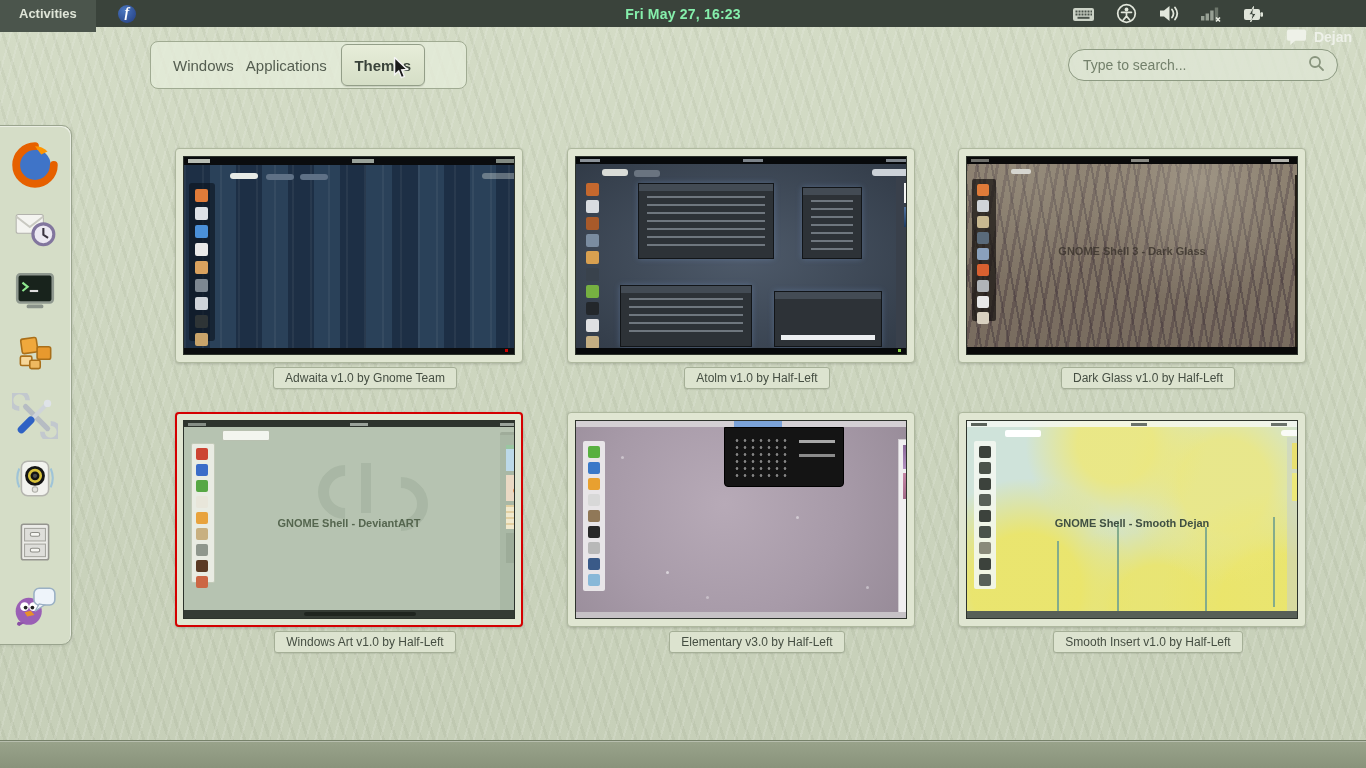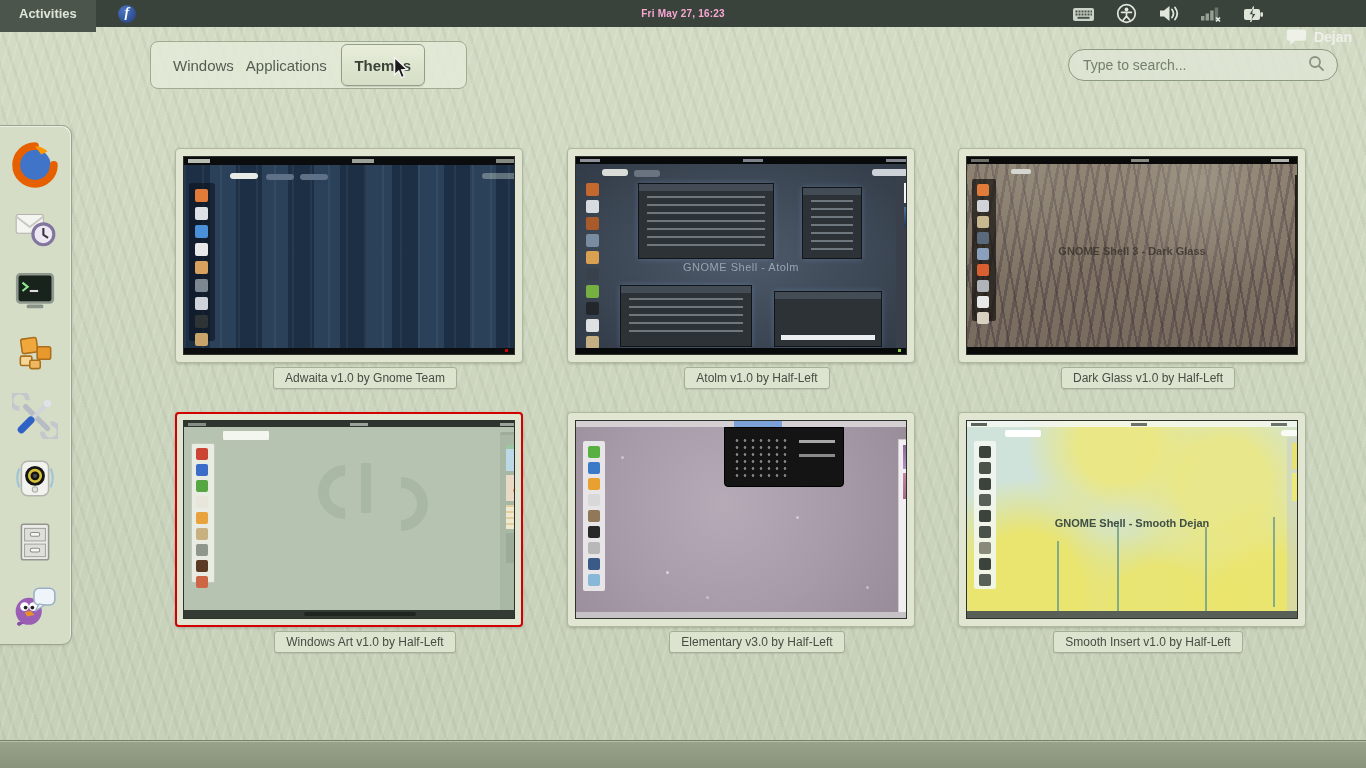--- a/index.html
+++ b/index.html
@@ -15,22 +15,22 @@
   
   .topbar{position:absolute;left:0;top:0;width:1366px;height:27px;background:#3a433b;
           color:#e4e9de;display:flex;align-items:center;z-index:50;}
   .activities{height:37px;display:flex;align-items:center;padding:0 19px;background:#4b554c;
               font-size:13px;font-weight:bold;color:#dfe5d8;cursor:default;}
   .fedora{margin-left:22px;width:18px;height:18px;border-radius:50%;
           background:radial-gradient(circle at 35% 30%,#4a77c0,#2c4a8e 75%);
           display:flex;align-items:center;justify-content:center;}
   .fedora span{color:#fff;font-family:"Liberation Serif",serif;font-style:italic;
                font-weight:bold;font-size:14px;line-height:1;margin-top:-2px;}
-  .clock{position:absolute;left:50%;transform:translateX(-50%);font-size:10px;font-weight:bold;
-         color:#f9a8d4;letter-spacing:.2px;}
+  .clock{position:absolute;left:50%;transform:translateX(-50%);font-size:14px;font-weight:bold;
+         color:#86efac;letter-spacing:.2px;}
   .status{position:absolute;right:0;top:0;height:27px;display:flex;align-items:center;
           gap:21px;padding-right:14px;}
   .status svg{display:block;}
   .user{display:flex;align-items:center;gap:7px;font-size:14px;font-weight:bold;color:#eef1e9;margin-top:46px;}
 
   
   .switcher{position:absolute;left:150px;top:41px;width:317px;height:48px;box-sizing:border-box;
             background:rgba(229,236,218,0.8);border:1px solid #a0ab92;border-radius:8px;
             display:flex;align-items:center;padding:0 8px 0 22px;z-index:20;}
   .tab{font-size:15px;color:#545d50;cursor:default;}
@@ -284,21 +284,20 @@
         </div>
       <div class="mw" style="left:226px;top:30px;width:58px;height:70px;">
           <div class="lines"></div>
         </div>
       <div class="mw" style="left:44px;top:128px;width:130px;height:60px;">
           <div class="lines"></div>
         </div>
       <div class="mw" style="left:198px;top:134px;width:106px;height:54px;">
           <div class="abs" style="left:6px;right:6px;bottom:6px;height:5px;background:#eceff1;"></div>
         </div>
-      <div class="wm" style="top:104px;color:#99a3b0;letter-spacing:.5px;">GNOME Shell - Atolm</div>
       <div class="abs" style="left:320px;top:20px;width:44px;height:172px;background:#39404b;"></div>
       <div class="abs" style="left:328px;top:26px;width:28px;height:20px;background:#f4f5f4;"></div>
       <div class="abs" style="left:328px;top:50px;width:28px;height:20px;background:linear-gradient(#52749f,#1c3a62);"></div>
       <div class="abs" style="left:0;bottom:0;right:0;height:6px;background:#07090b;"></div>
       <div class="abs" style="right:5px;bottom:2px;width:3px;height:3px;background:#8c4;"></div>
     </div>
   </div>
   <div class="caption"><span>Atolm v1.0 by Half-Left</span></div>
 </div>
 
@@ -326,20 +325,21 @@
     <div class="screen" style="background:#b6c3b1;">
       <div class="abs" style="left:0;top:0;right:0;height:6px;background:#2e342e;"></div>
       <div class="abs" style="left:4px;top:1.5px;width:18px;height:3px;background:#858d85;box-shadow:162px 0 0 #9aa29a,312px 0 0 #9aa29a;"></div>
       <div class="abs" style="left:38px;top:9px;width:46px;height:9px;border-radius:2px;background:#f3f5ef;border:1px solid #b8c0b0;"></div>
       <div class="abs" style="left:316px;top:11px;width:38px;height:5px;border-radius:2px;background:#9fac9a;"></div>
       <div class="abs" style="left:132px;top:42px;width:98px;height:56px;opacity:.75;">
         <div class="abs" style="left:2px;top:2px;width:32px;height:32px;border:11px solid #a5b4a1;border-right-color:transparent;border-bottom-color:transparent;border-radius:50%;transform:rotate(-45deg);"></div>
         <div class="abs" style="left:45px;top:0;width:10px;height:50px;background:#a5b4a1;"></div>
         <div class="abs" style="left:58px;top:14px;width:32px;height:32px;border:11px solid #a5b4a1;border-left-color:transparent;border-top-color:transparent;border-radius:50%;transform:rotate(-45deg);"></div>
       </div>
+      <div class="wm" style="top:96px;color:#55664f;font-weight:bold;">GNOME Shell - DeviantART</div>
       <div class="abs" style="left:7px;top:22px;width:22px;height:138px;border-radius:2px;background:#e9ece3;border:1px solid #c2cab8;"></div>
       <div class="abs" style="left:12px;top:27px;width:12px;height:12px;border-radius:2px;background:#cc4433;box-shadow:0 16px 0 #3a6cc8,0 32px 0 #56a744,0 48px 0 #e8e6da,0 64px 0 #e8a33d,0 80px 0 #c8b080,0 96px 0 #8f978d,0 112px 0 #5a3a24,0 128px 0 #cc6644;"></div>
       <div class="abs" style="left:316px;top:14px;width:48px;height:178px;background:#a9b8a5;"></div>
       <div class="abs" style="left:322px;top:24px;width:36px;height:26px;background:linear-gradient(135deg,#bcd9e8 55%,#dcecf4);box-shadow:inset -4px 4px 0 rgba(120,180,90,0.5);"></div>
       <div class="abs" style="left:322px;top:54px;width:36px;height:26px;background:radial-gradient(circle at 30% 60%,#e07830 3px,transparent 4px),radial-gradient(circle at 65% 35%,#e8a030 3px,transparent 4px),#ead9c4;"></div>
       <div class="abs" style="left:322px;top:84px;width:36px;height:24px;background:repeating-linear-gradient(180deg,rgba(200,160,80,0.35) 0 2px,transparent 2px 6px),#f0e9cd;"></div>
       <div class="abs" style="left:322px;top:112px;width:36px;height:30px;background:#9dac99;"></div>
       <div class="abs" style="left:0;bottom:0;right:0;height:8px;background:#343b34;"></div>
       <div class="abs" style="left:120px;bottom:2px;width:112px;height:4px;border-radius:2px;background:#1f251f;"></div>
     </div>

